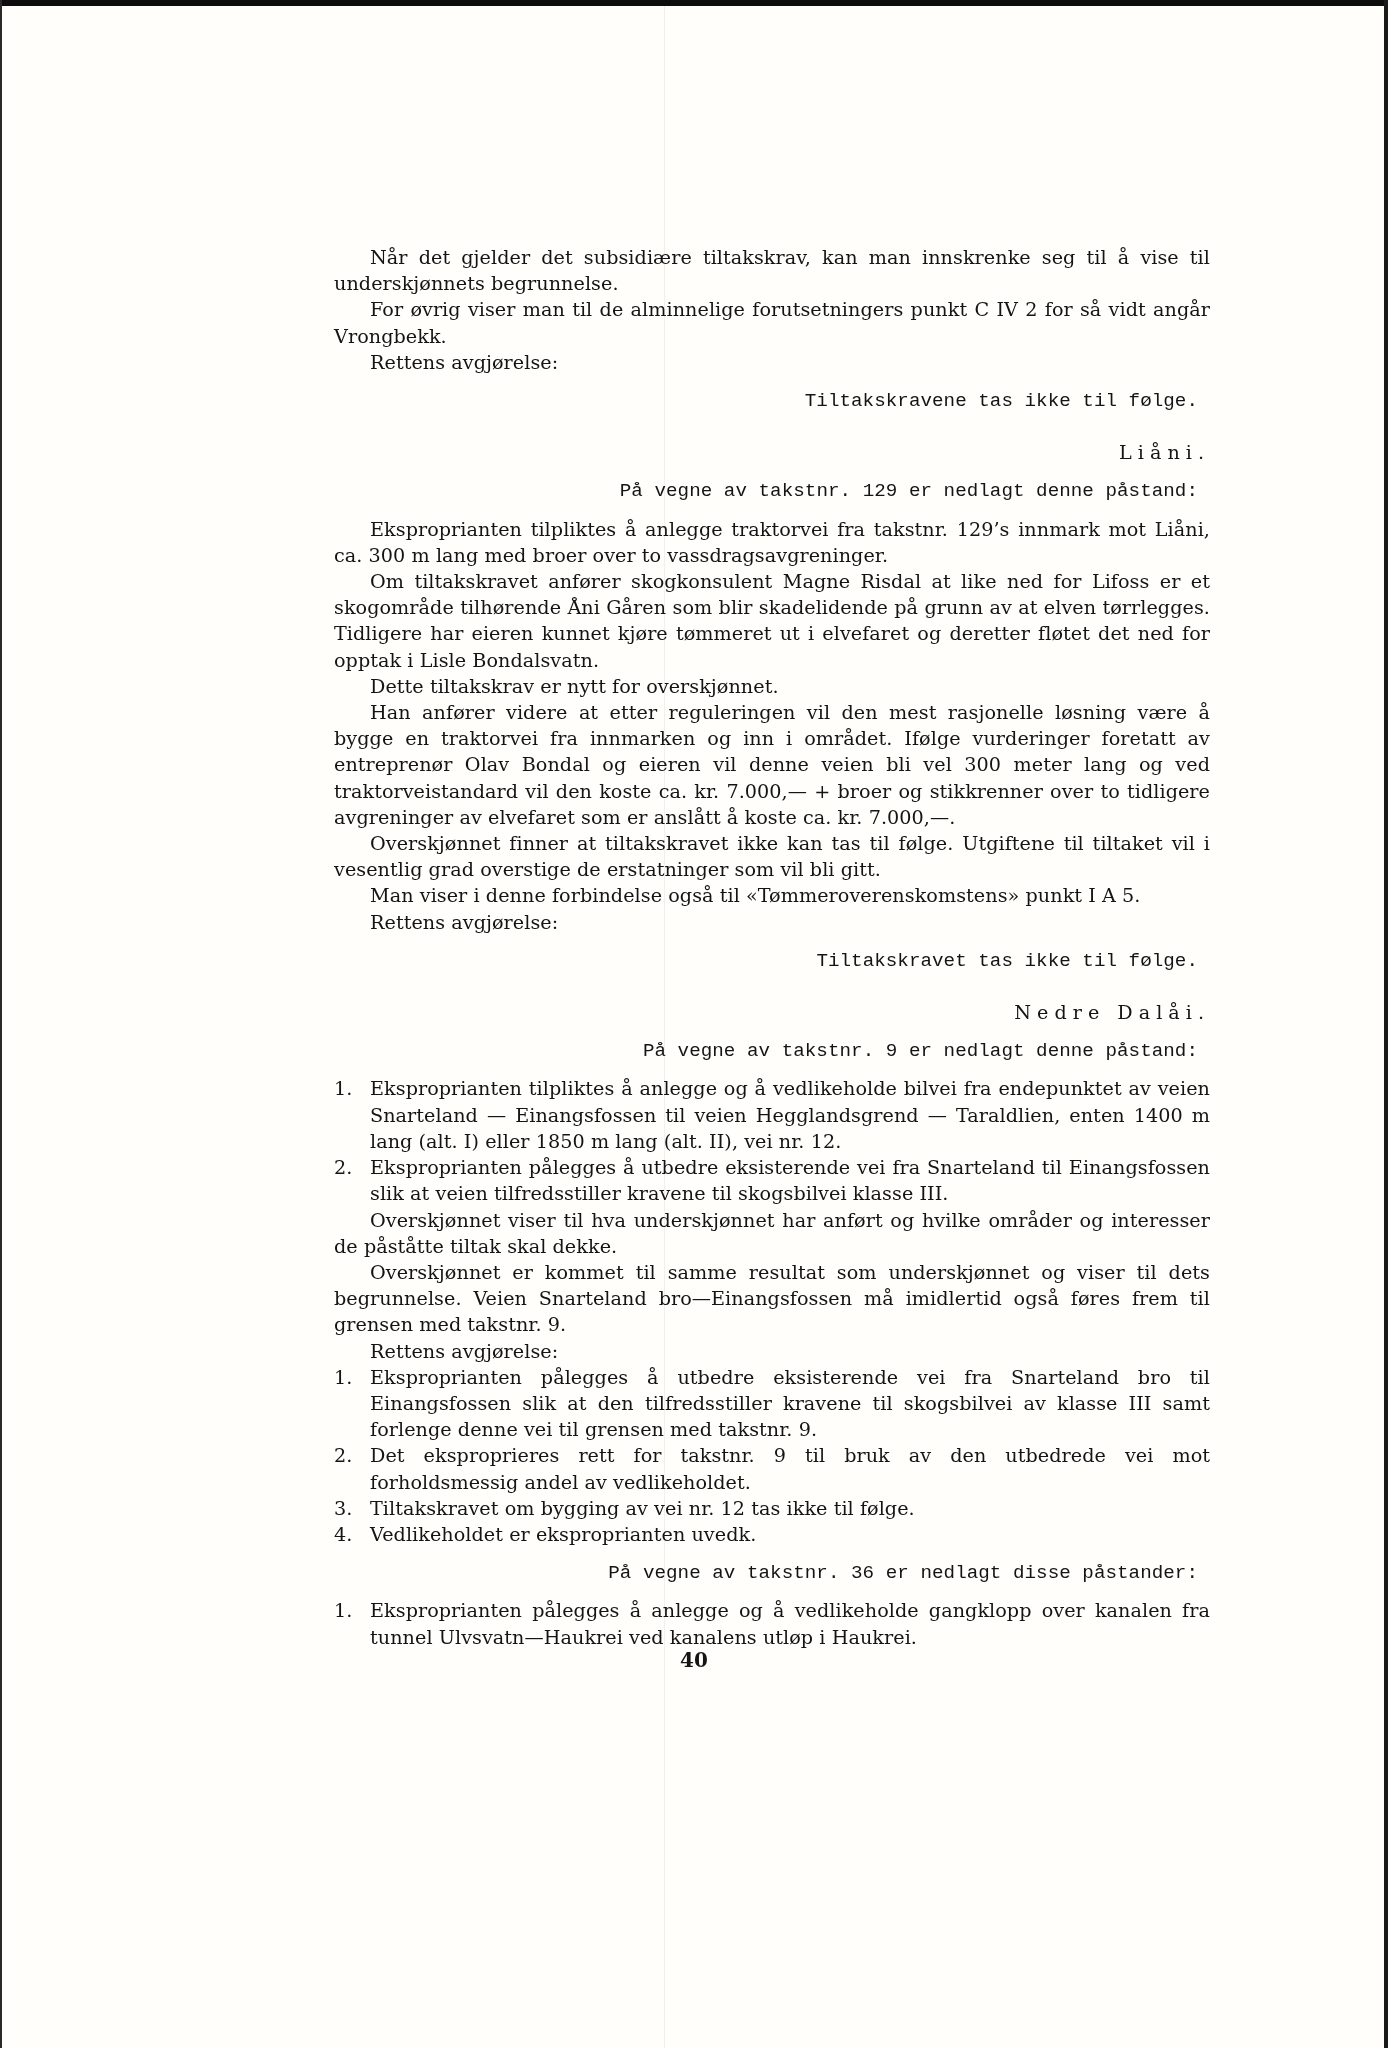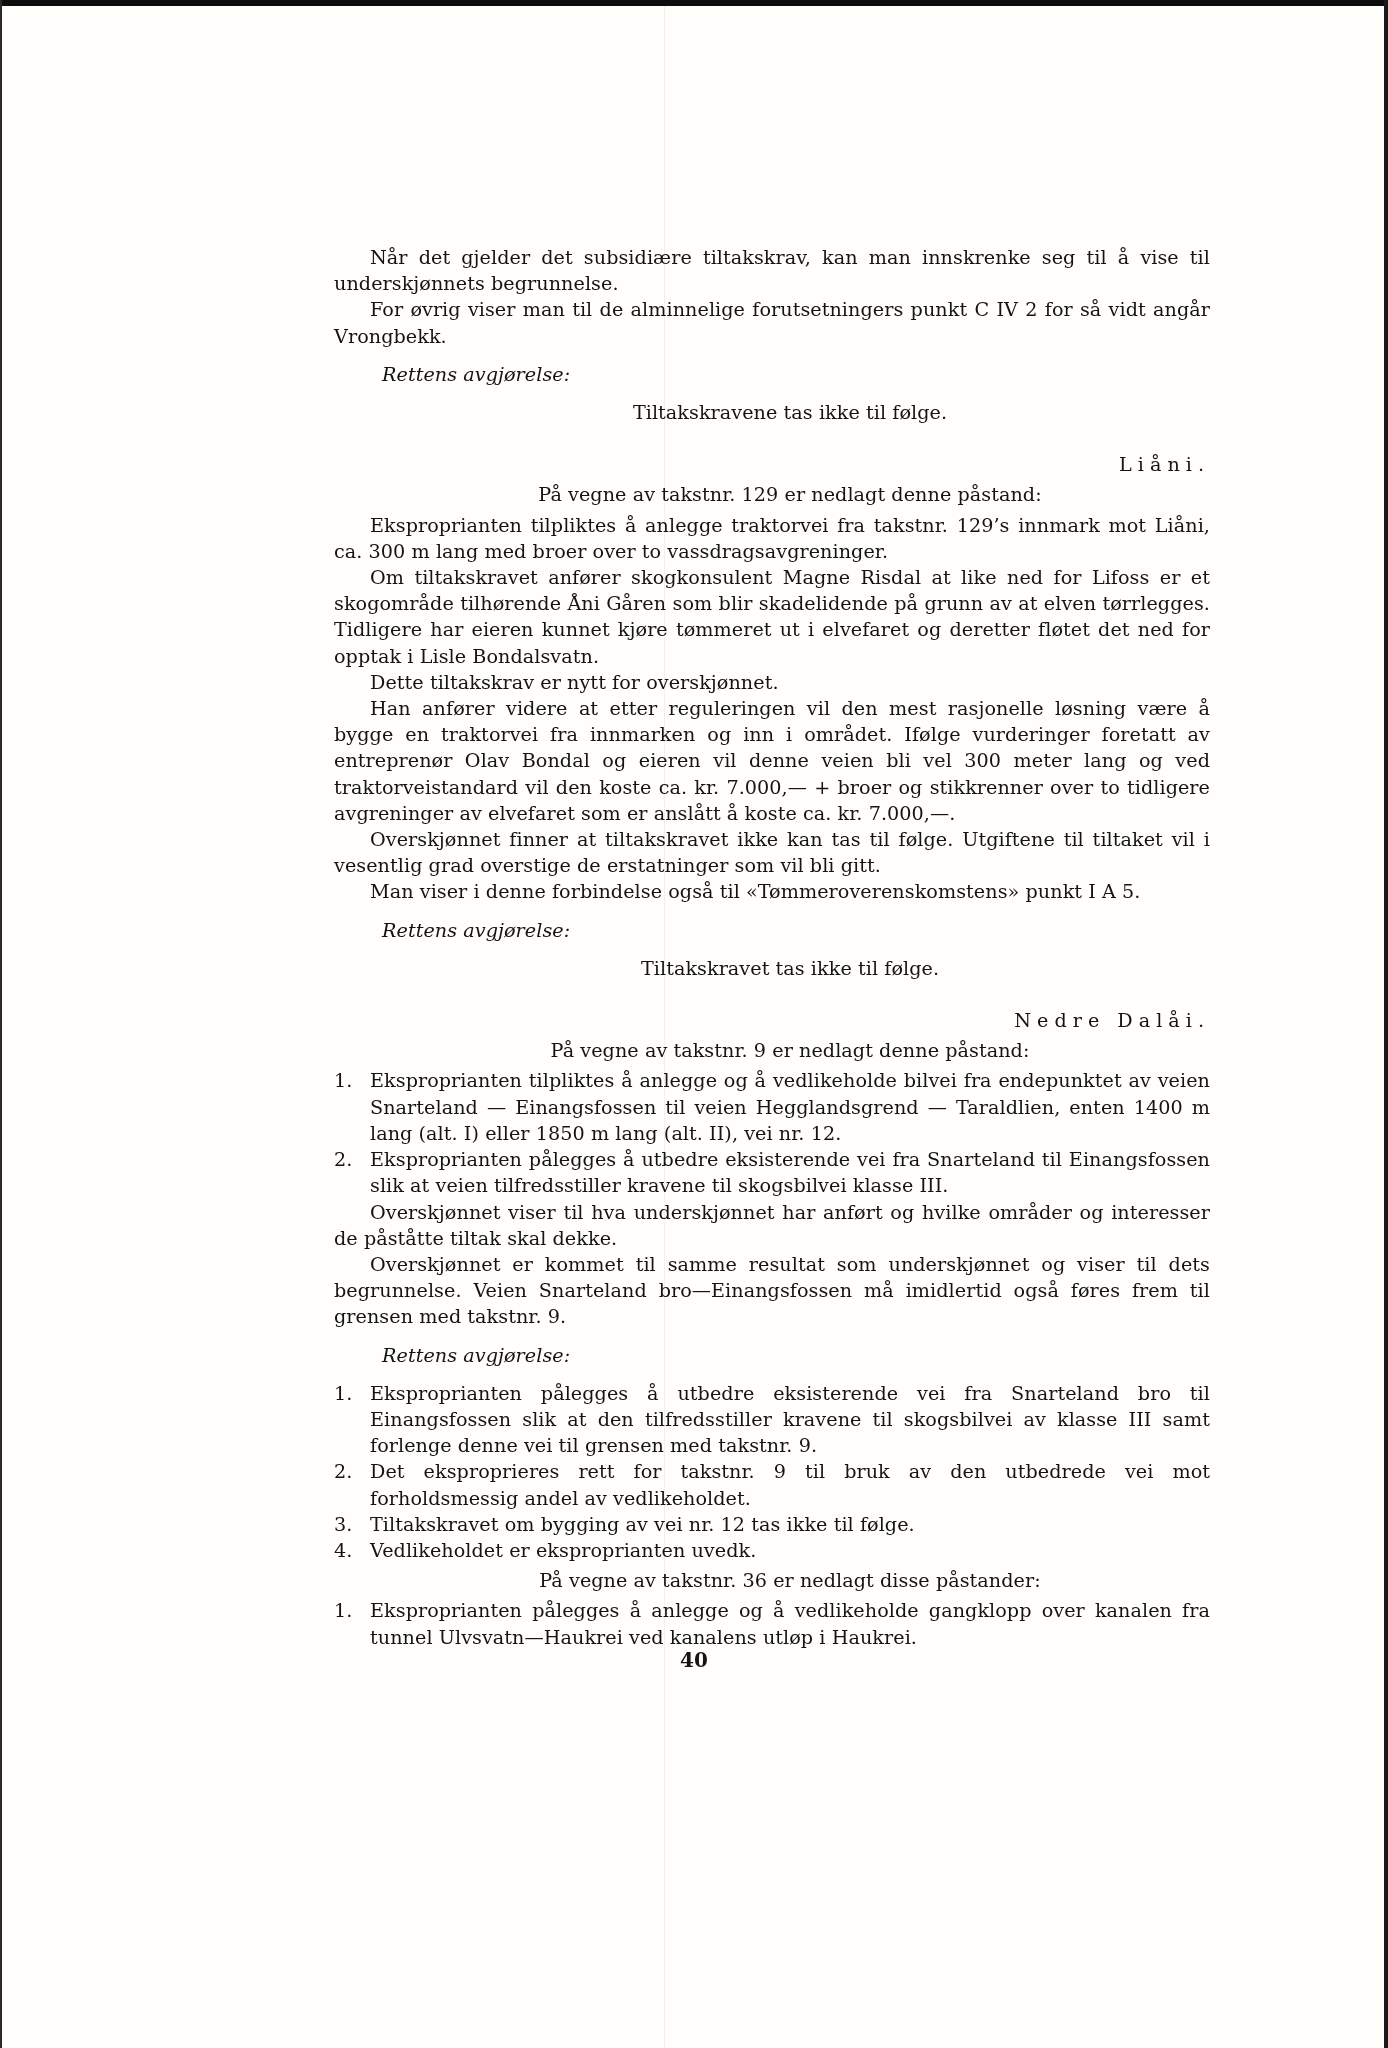--- a/index.html
+++ b/index.html
@@ -47,28 +47,28 @@
     font-size: 19.2px;
     line-height: 26.2px;
     text-align: justify;
     letter-spacing: 0.05px;
   }
   .p {
     margin: 0;
     text-indent: 36px;
   }
   .italic {
-    font-style: italic;
-    margin: 12px;
+    margin: 0;
     padding-left: 36px;
   }
   .plain-indent {
-    margin: 4px;
+    margin: 12px;
     padding-left: 36px;
-    text-align: center;
+    text-align: right;
+    font-family: Liberation Mono, monospace;
   }
   .heading {
     margin: 26px 0 0 8px;
     letter-spacing: 6px;
     text-align: right;
   }
   .list-item {
     display: flex;
     margin: 0;
   }

